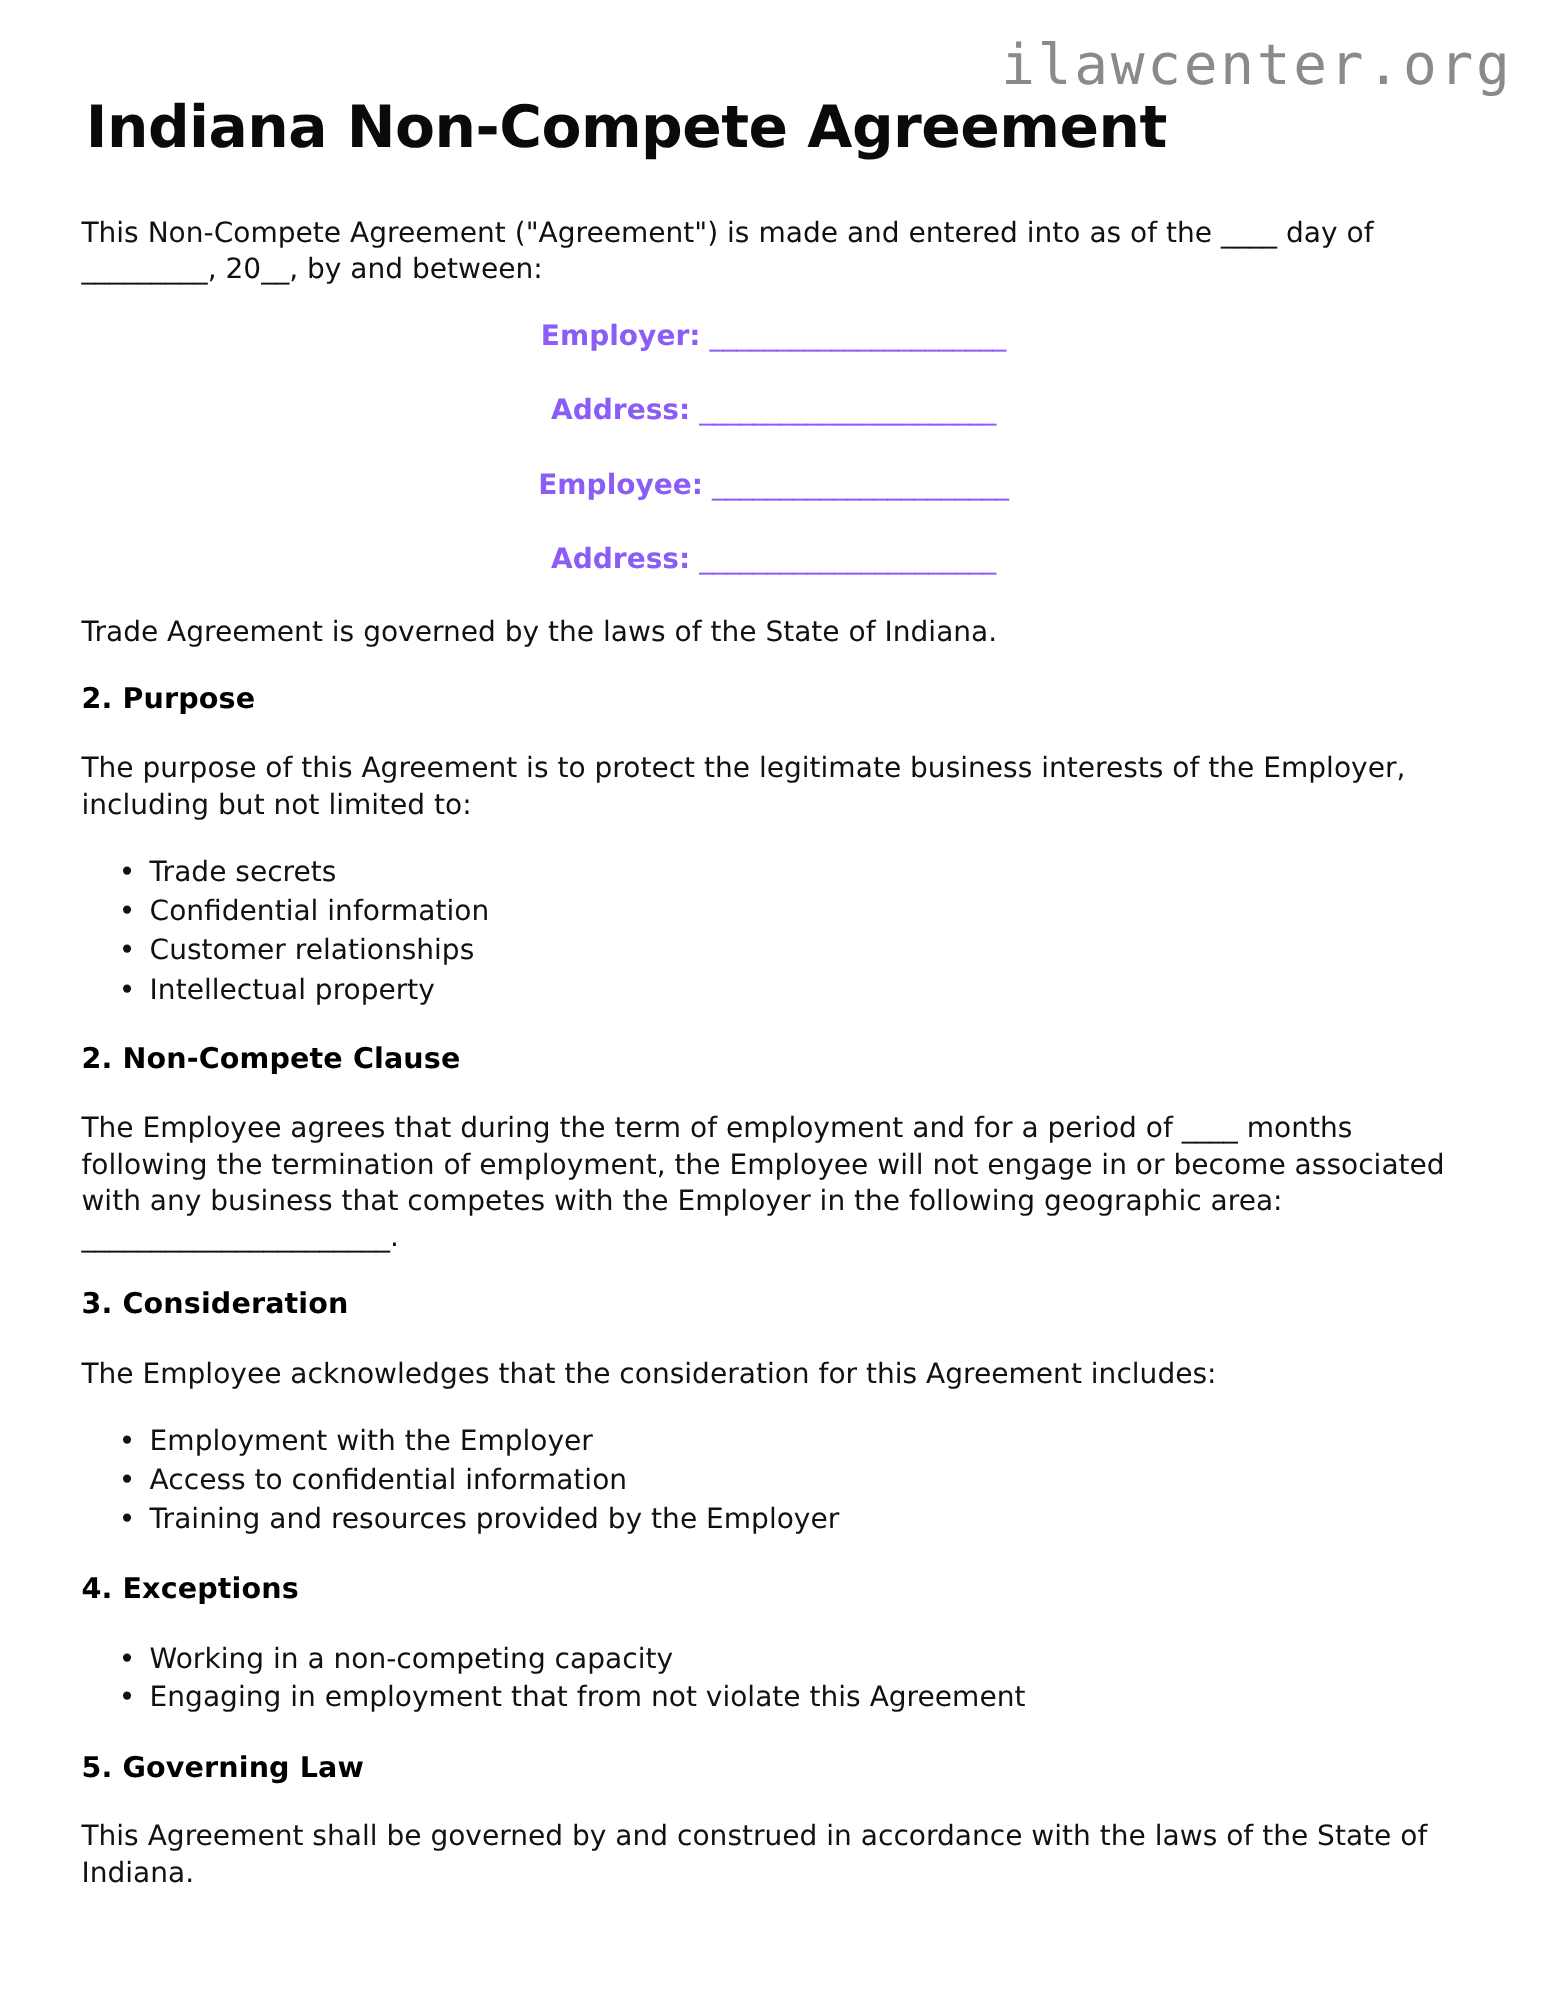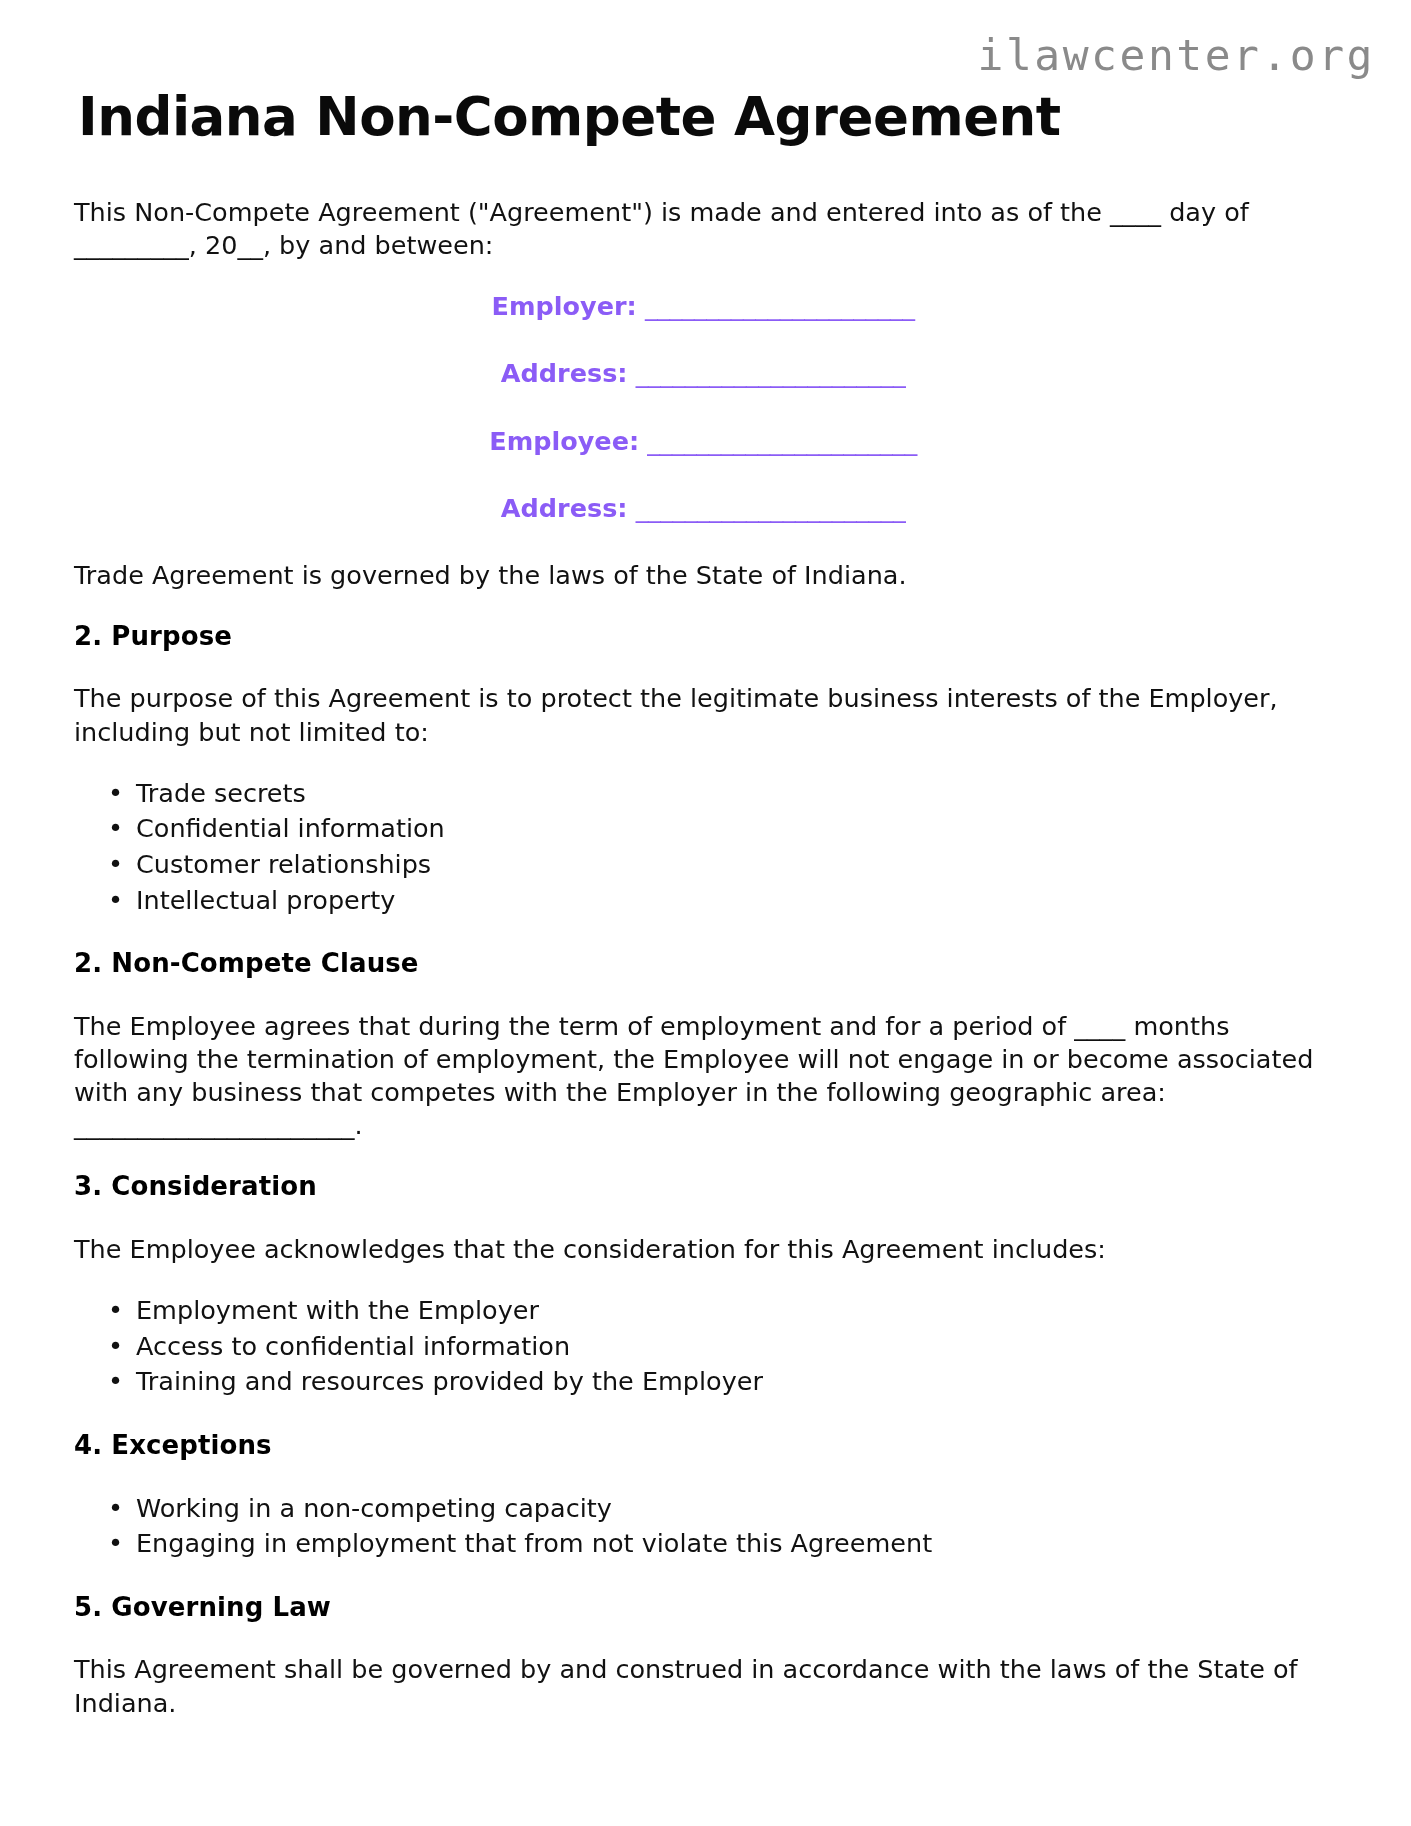--- a/index.html
+++ b/index.html
@@ -26,21 +26,21 @@
     box-sizing: border-box;
     padding: 0;
   }
 
   
   .watermark {
     position: absolute;
     top: 34px;
     right: 36px;
     font-family: "DejaVu Sans Mono", monospace;
-    font-size: 43px;
+    font-size: 51px;
     letter-spacing: 2.5px;
     color: #8a8a8a;
     white-space: nowrap;
     line-height: 1;
   }
 
   
   .content {
     position: absolute;
     top: 0;

